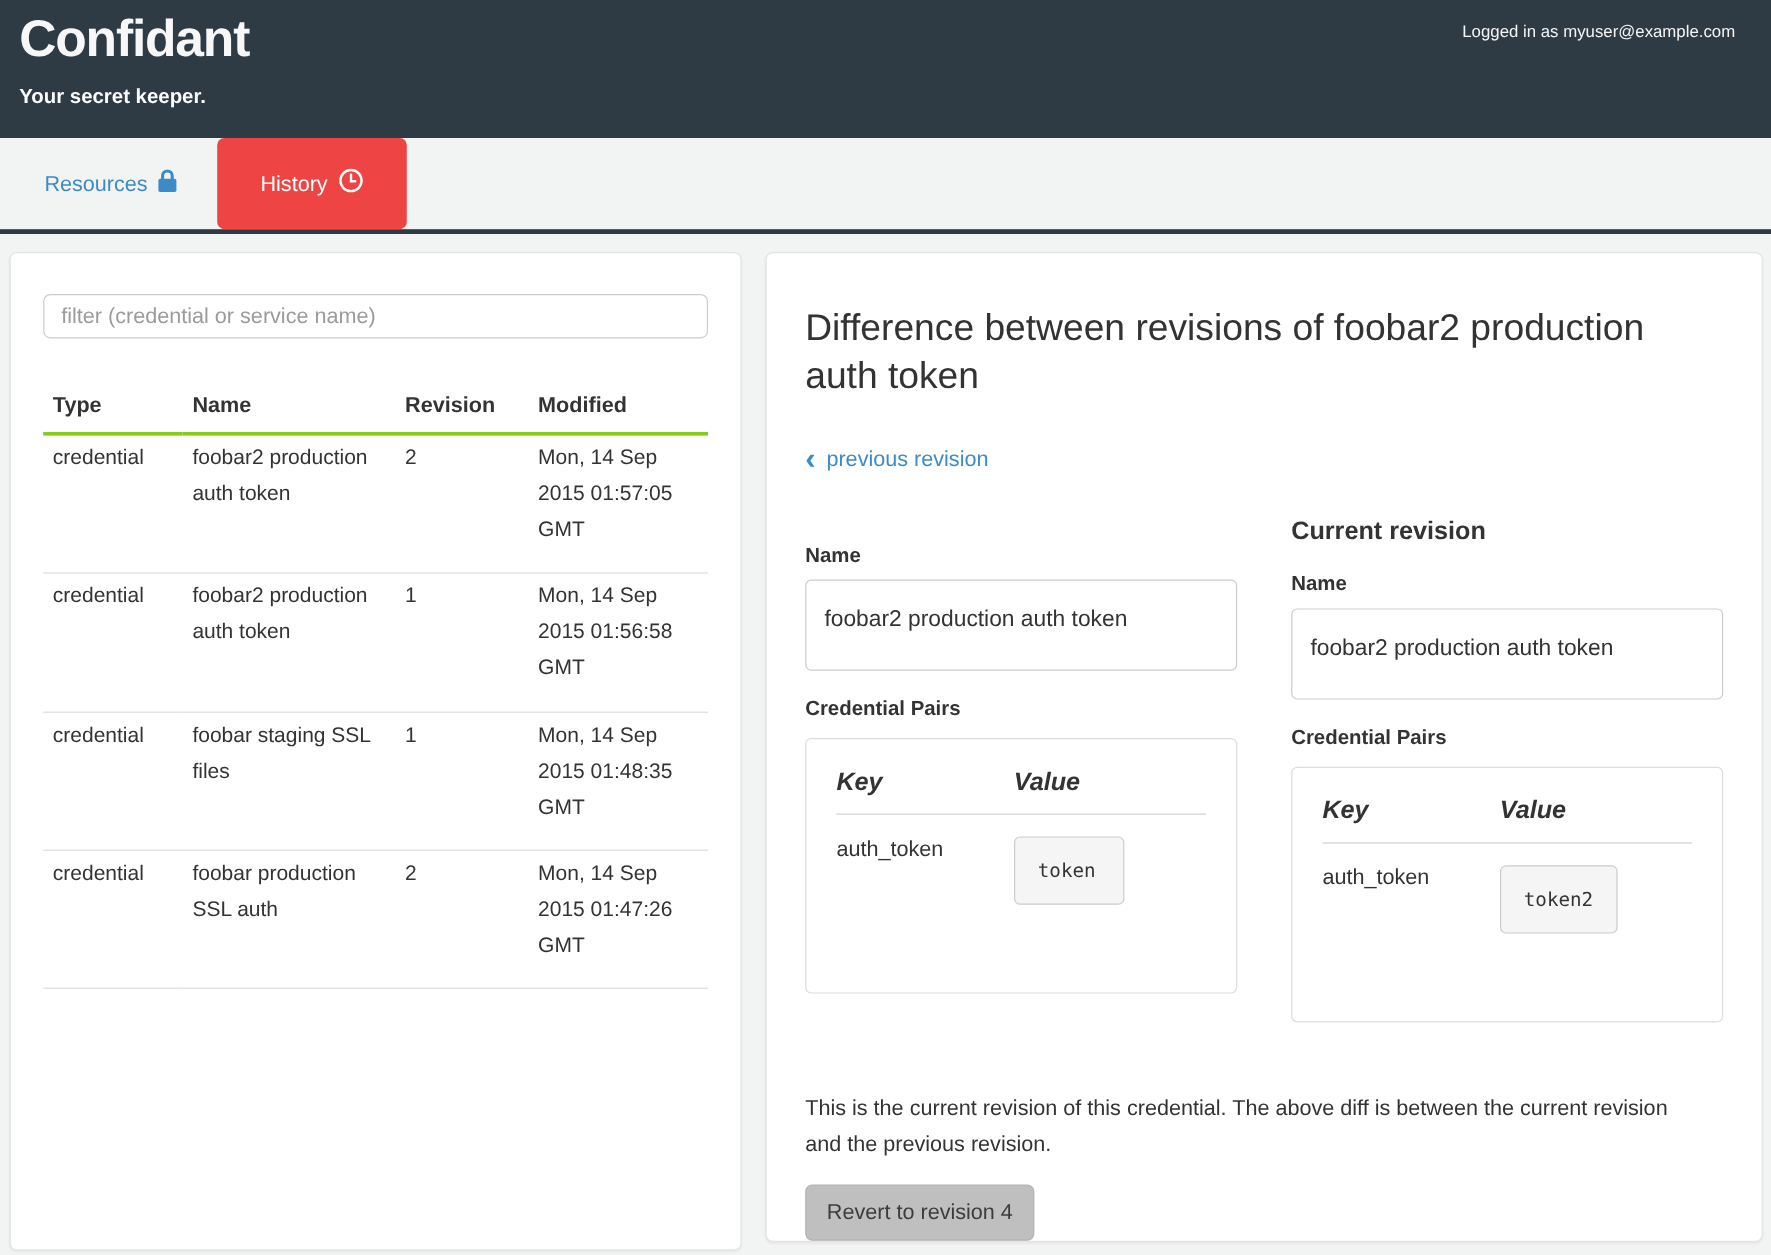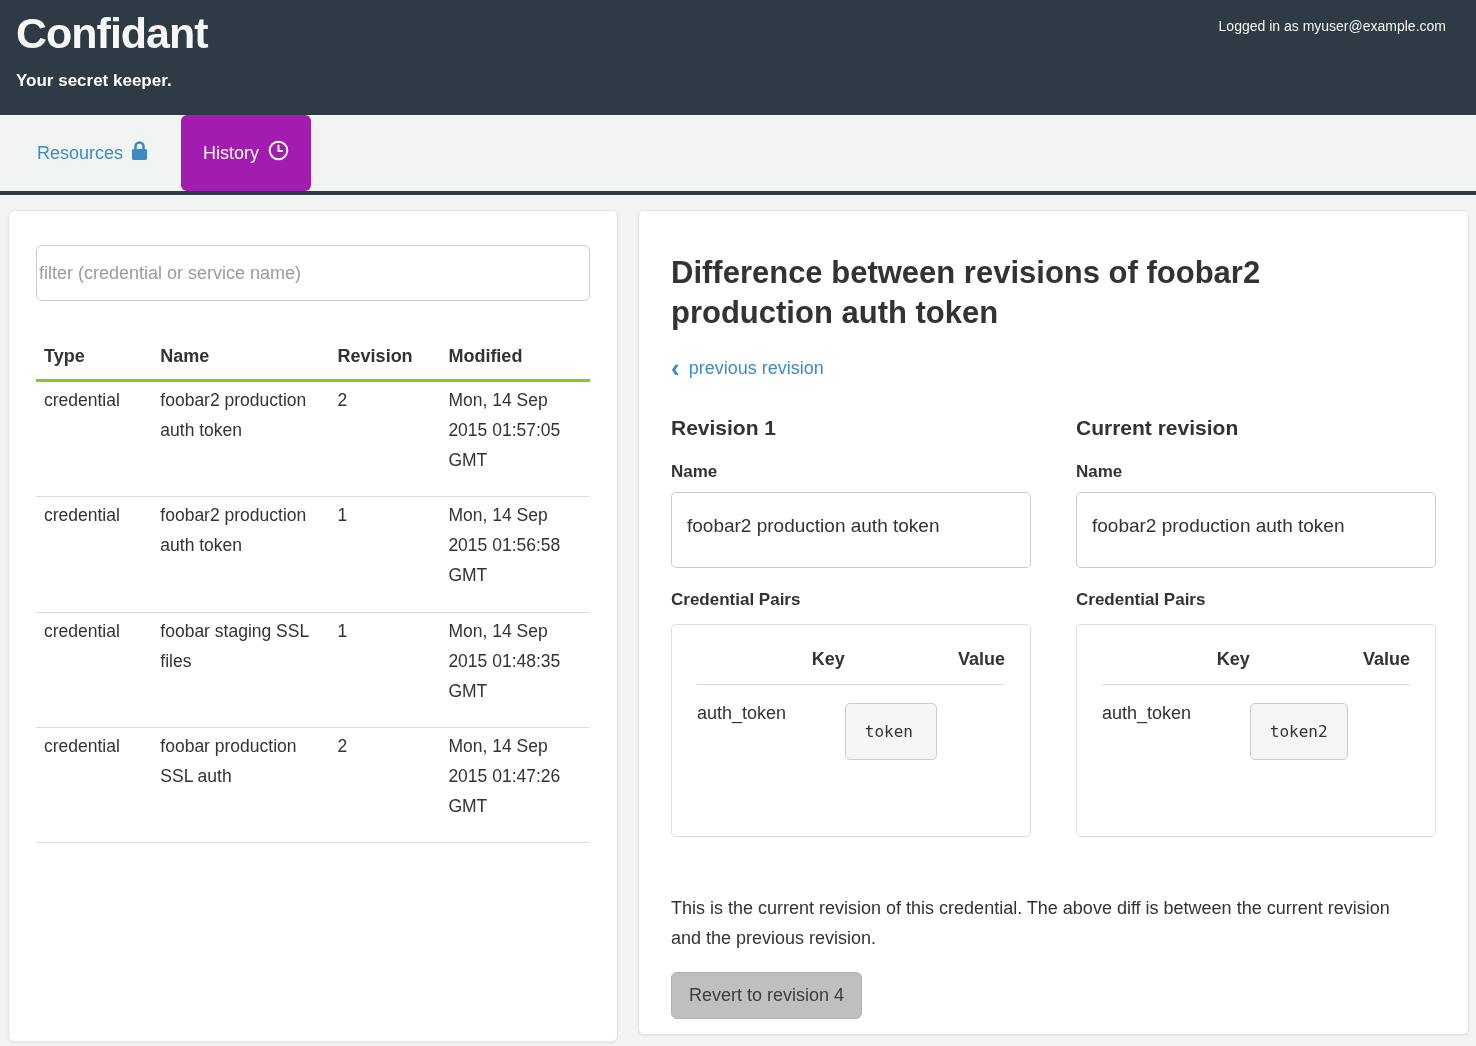--- a/index.html
+++ b/index.html
@@ -52,25 +52,25 @@
     color: #3d8bc6;
     font-size: 18px;
     display: flex;
     align-items: center;
     gap: 7px;
     margin-right: 32px;
     cursor: pointer;
     text-decoration: none;
   }
   .nav-pill-active {
-    background: #a21caf;
+    background: #ef4444;
     color: #fff;
     border-radius: 6px;
     font-size: 18px;
-    padding: 15px 22px;
+    padding: 15px 36px;
     display: flex;
     align-items: center;
     gap: 9px;
     cursor: pointer;
   }
   .icon-svg { display: inline-block; vertical-align: middle; }
 
   
   .main {
     display: flex;
@@ -92,26 +92,26 @@
   }
   .panel-right {
     flex: 1;
     height: 825px;
     padding: 42px 32px;
   }
 
   
   .filter-input {
     width: 100%;
-    height: 56px;
+    height: 37px;
     border: 1px solid #ccc;
     border-radius: 6px;
     font-size: 18px;
     font-family: "Liberation Sans", sans-serif;
-    padding: 0 2px;
+    padding: 0 14px;
     color: #333;
     outline: none;
   }
   .filter-input::placeholder { color: #9b9b9b; }
 
   .hist-table {
     width: 100%;
     border-collapse: collapse;
     margin-top: 37px;
     font-size: 17.5px;
@@ -131,25 +131,25 @@
   }
   .col-type { width: 21%; }
   .col-name { width: 32%; }
   .col-rev  { width: 20%; }
   .col-mod  { width: 27%; }
   .hist-table tr { cursor: pointer; }
 
   
   .diff-title {
     font-size: 31px;
-    font-weight: 700;
+    font-weight: 400;
     color: #333;
     line-height: 1.3;
     max-width: 700px;
-    margin-bottom: 22px;
+    margin-bottom: 36px;
   }
   .prev-link {
     color: #3d8bc6;
     font-size: 18px;
     display: inline-flex;
     align-items: center;
     gap: 9px;
     cursor: pointer;
     text-decoration: none;
   }
@@ -170,24 +170,25 @@
   }
   .pairs-box {
     border: 1px solid #ddd;
     border-radius: 5px;
     height: 213px;
     padding: 18px 25px;
     margin-top: 14px;
   }
   .pairs-table { width: 100%; border-collapse: collapse; }
   .pairs-table th {
-    text-align: right;
-    font-size: 18px;
+    text-align: left;
+    font-size: 21px;
     padding: 6px 0 14px 0;
     border-bottom: 1px solid #ddd;
+    font-style: italic;
   }
   .pairs-table td { padding-top: 18px; font-size: 18px; vertical-align: top; }
   .pair-key-col { width: 48%; }
   .value-chip {
     display: inline-block;
     background: #f5f5f5;
     border: 1px solid #ccc;
     border-radius: 5px;
     padding: 18px 19px;
     font-family: "DejaVu Sans Mono", monospace;
@@ -294,21 +295,20 @@
     <h2 class="diff-title">Difference between revisions of foobar2 production auth token</h2>
 
     <a class="prev-link">
       <span class="prev-chevron">‹</span>
       <span>previous revision</span>
     </a>
 
     <div class="diff-grid">
 
       <div class="diff-col">
-        <div class="rev-heading">Revision 1</div>
         <div class="field-label">Name</div>
         <div class="name-box">foobar2 production auth token</div>
         <div class="field-label">Credential Pairs</div>
         <div class="pairs-box">
           <table class="pairs-table">
             <thead>
               <tr>
                 <th class="pair-key-col">Key</th>
                 <th>Value</th>
               </tr>

